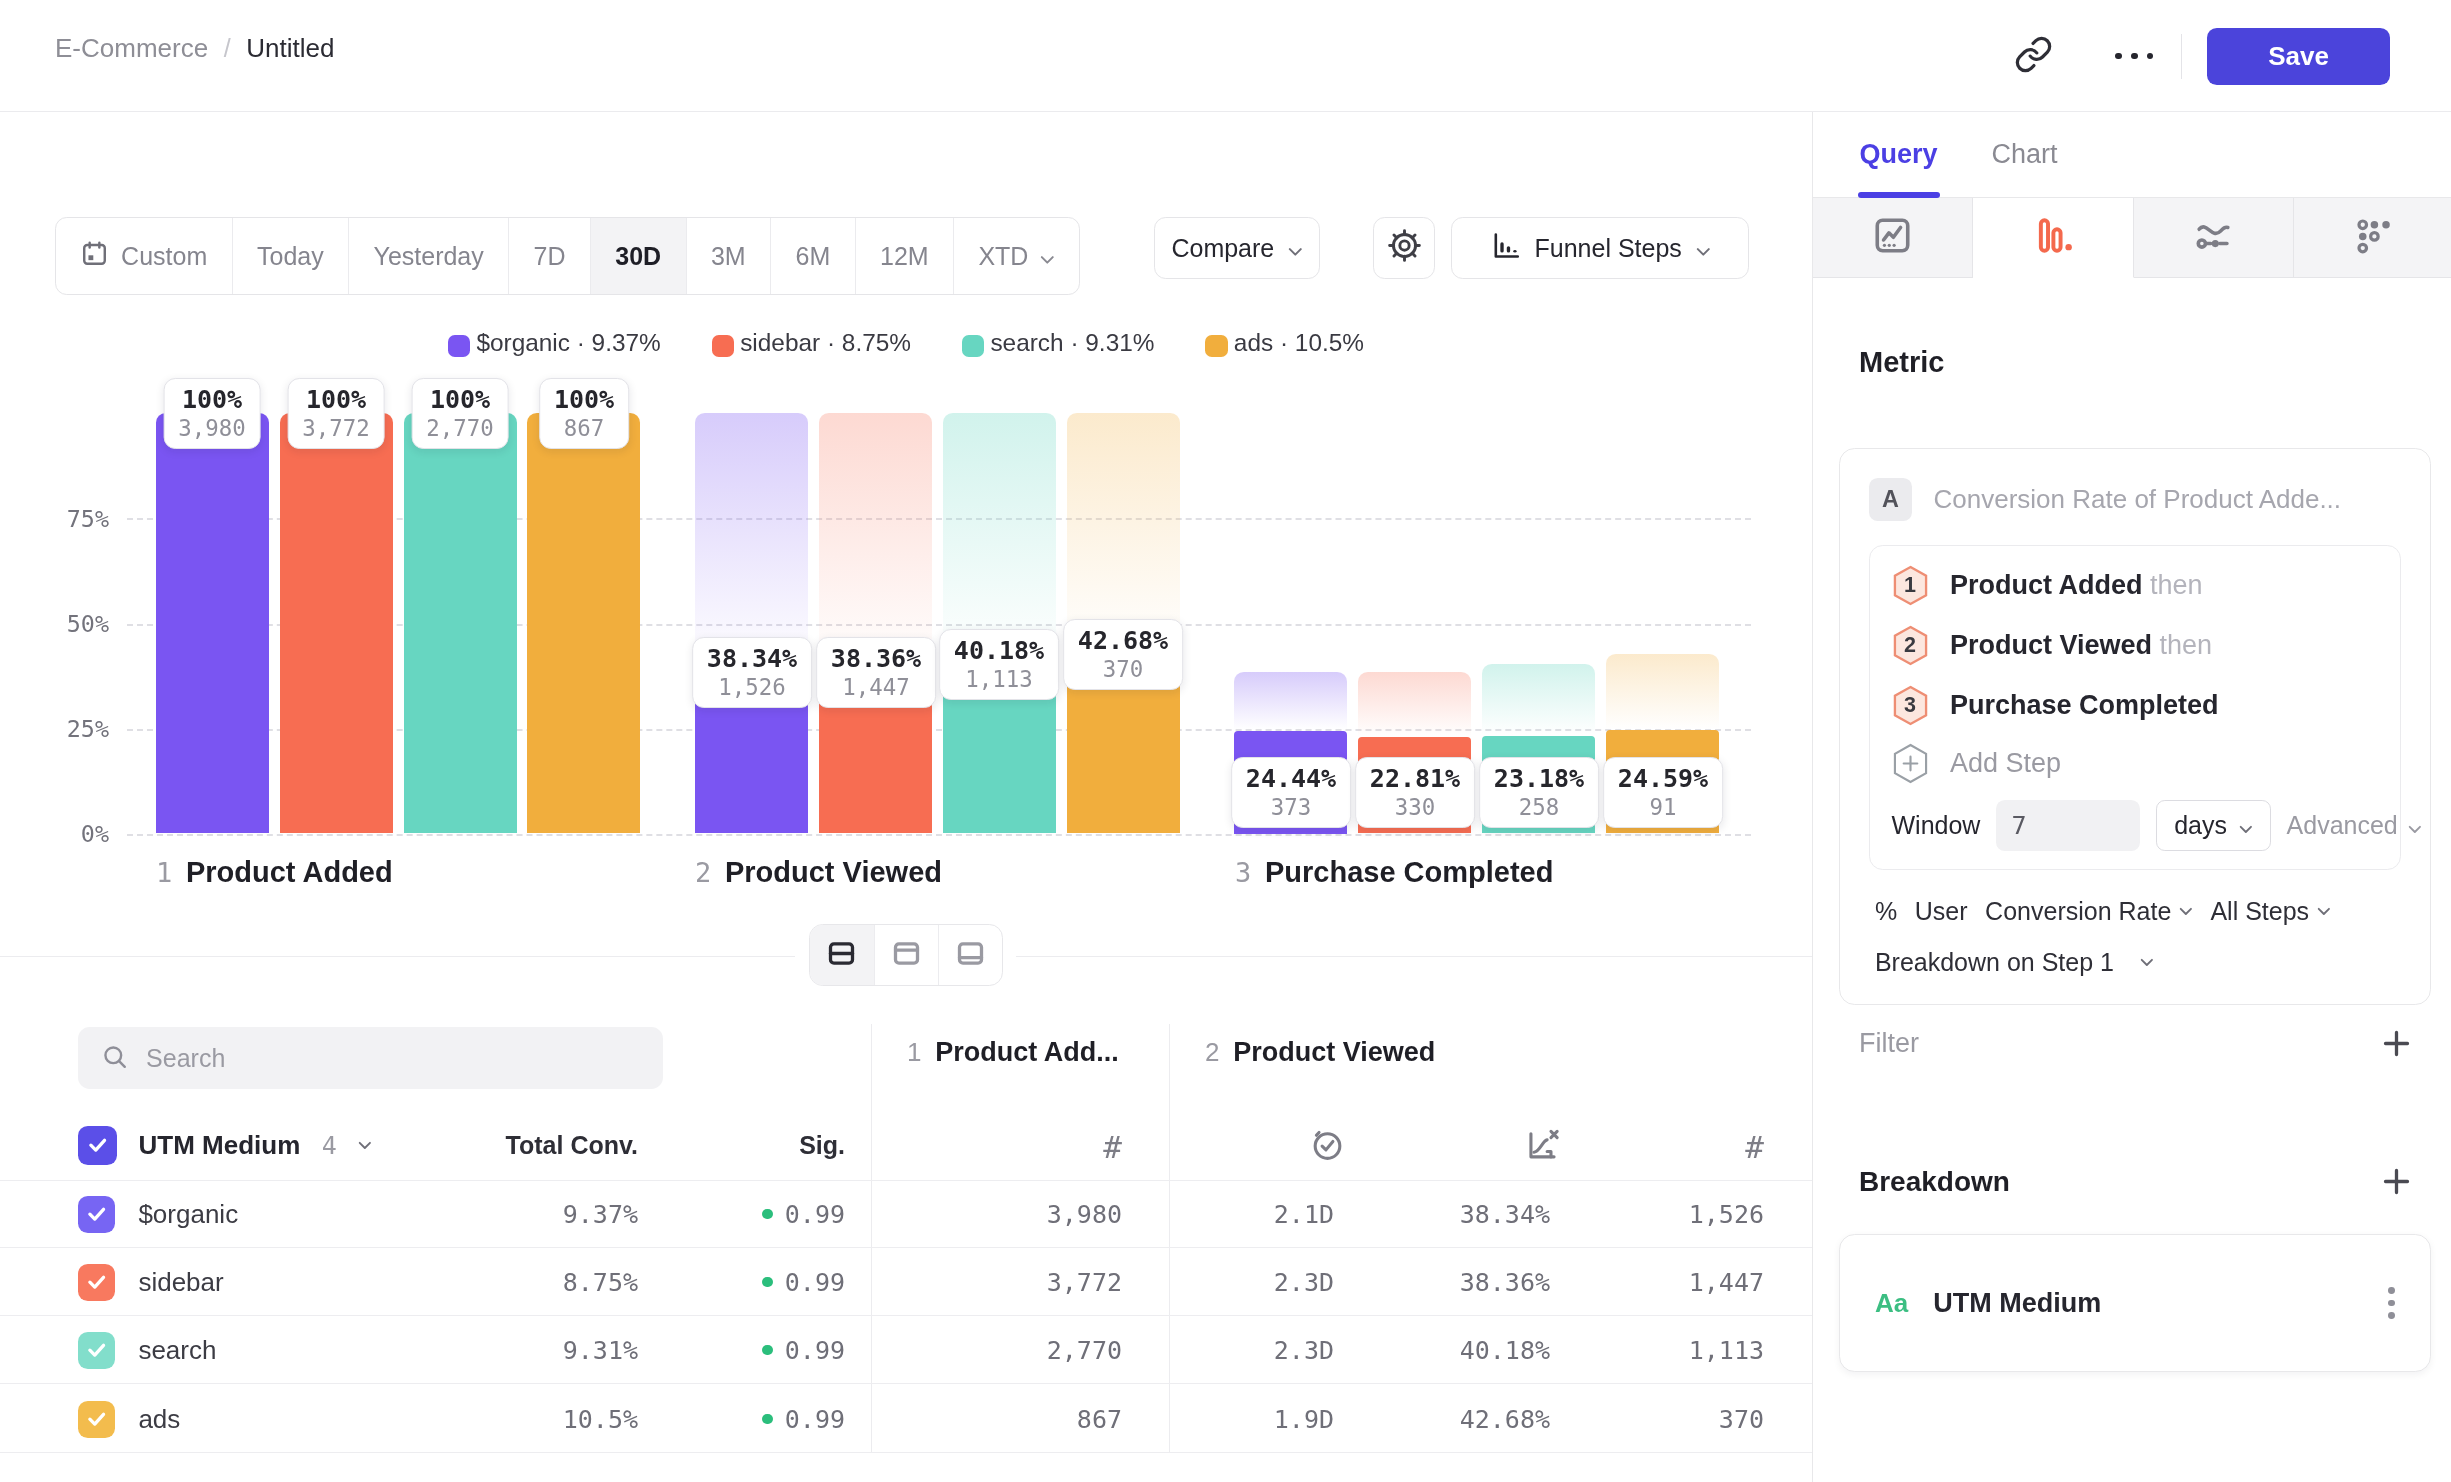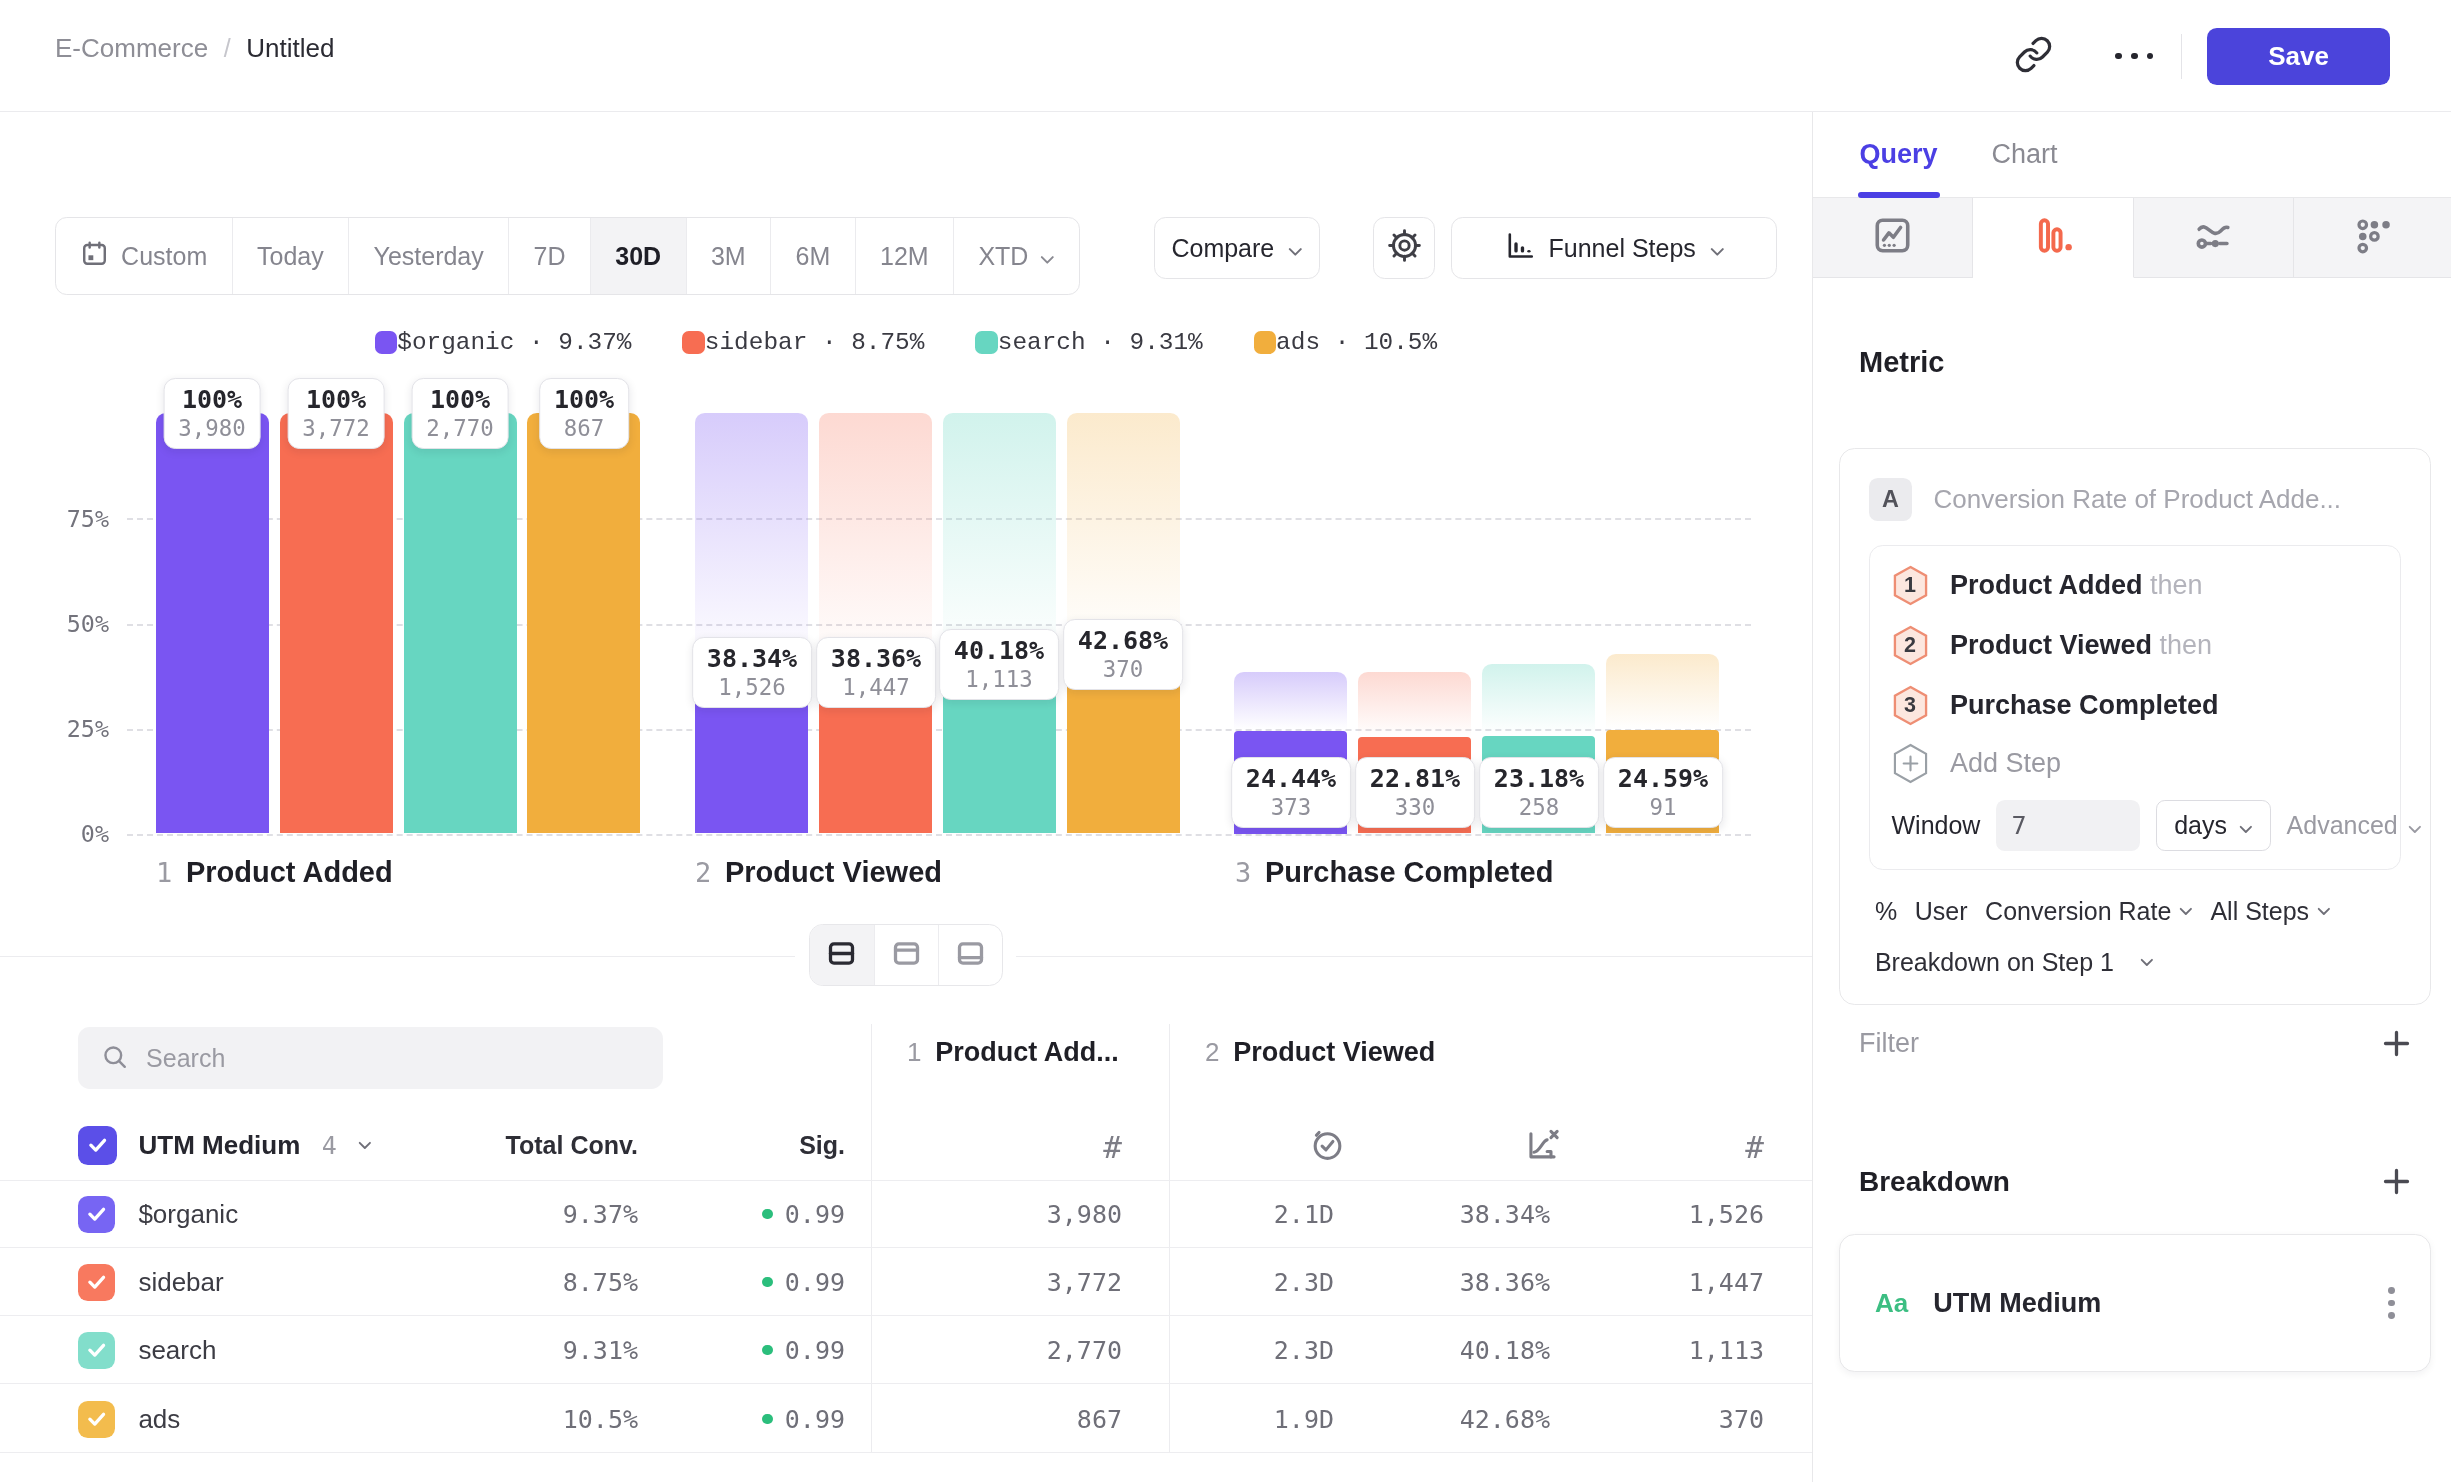--- a/index.html
+++ b/index.html
@@ -32,25 +32,25 @@
   
   .range-bar { position:absolute; left:55px; top:105px; height:78px; display:flex; align-items:stretch;
     border:1px solid #e5e5e8; border-radius:11.7px; overflow:hidden; background:#fff; }
   .range-item { display:flex; align-items:center; gap:11.7px; padding:0 24.4px; font-size:25px; font-weight:500; color:#85858e; cursor:pointer; white-space:nowrap; }
   .range-item + .range-item { border-left:1px solid #ebebee; }
   .range-item.sel { background:#f3f3f5; color:#1e1e26; font-weight:700; }
   .tool-btn { position:absolute; top:105px; height:62px; border:1px solid #e5e5e8; border-radius:11.7px; background:#fff;
     display:flex; align-items:center; justify-content:center; gap:13.7px; font-size:25px; font-weight:500; color:#26262e; cursor:pointer; }
   #compare-btn { left:1154px; width:166px; }
   #gear-btn { left:1373px; width:62px; color:#3f3f46; }
-  #funnel-steps-btn { left:1451px; width:326px; }
+  #funnel-steps-btn { left:1451px; width:298px; }
 
   
   #legend { position:absolute; left:0; top:217px; width:1812px; display:flex; justify-content:center; gap:51px; }
-  .lg-item { display:flex; align-items:center; gap:0; font-size:24.4px; font-weight:500; color:#3a3a42; cursor:pointer;font-family:Liberation Mono, monospace; }
+  .lg-item { display:flex; align-items:flex-end; gap:6px; font-size:24.4px; font-weight:500; color:#3a3a42; cursor:pointer; }
   .lg-sw { width:22.4px; height:22.4px; border-radius:6.8px; }
 
   
   .gridline { position:absolute; left:127px; width:1624px; border-top:2px dashed #dfdfe4; }
   .ytick { position:absolute; left:0; width:109px; text-align:right; font-size:23.4px; color:#73737c; }
   #plot { position:absolute; left:148px; top:301px; width:1571px; height:420px; }
   .bar-tint { position:absolute; border-radius:9.8px 9.8px 0 0; z-index:1; }
   .bar-solid { position:absolute; z-index:2; cursor:pointer; }
   .bar-label { position:absolute; transform:translateX(-50%); z-index:5; background:#fff; border:1px solid #e3e3e8;
     border-radius:11.7px; padding:4.9px 13.7px 6.8px; text-align:center; box-shadow:0 2.9px 8.8px rgba(20,20,40,.09); white-space:nowrap; }

